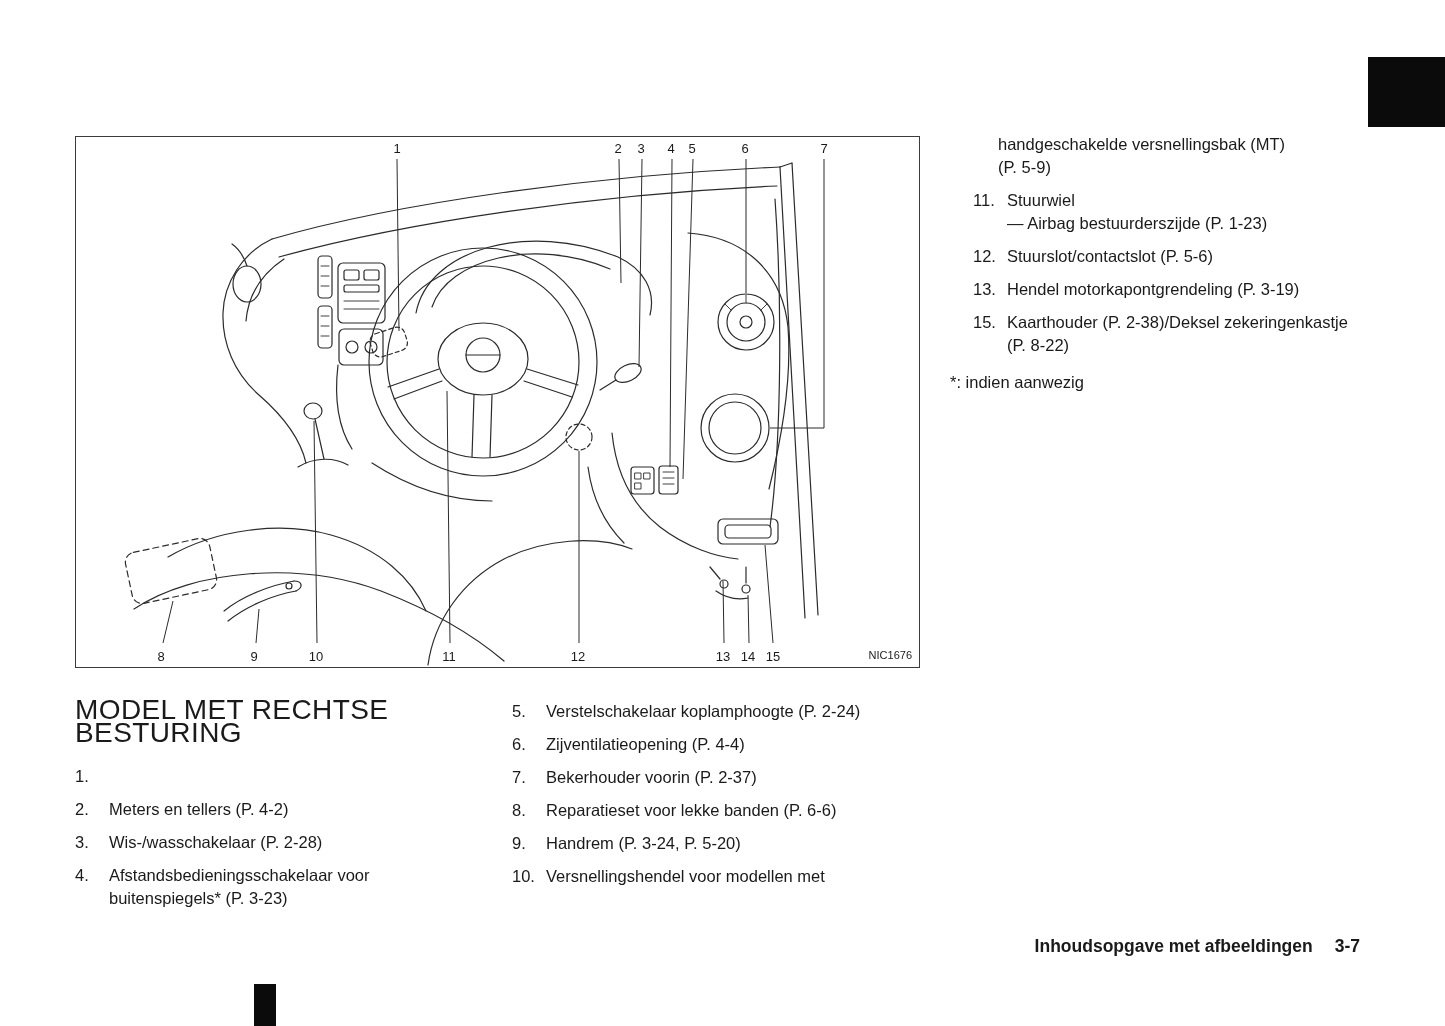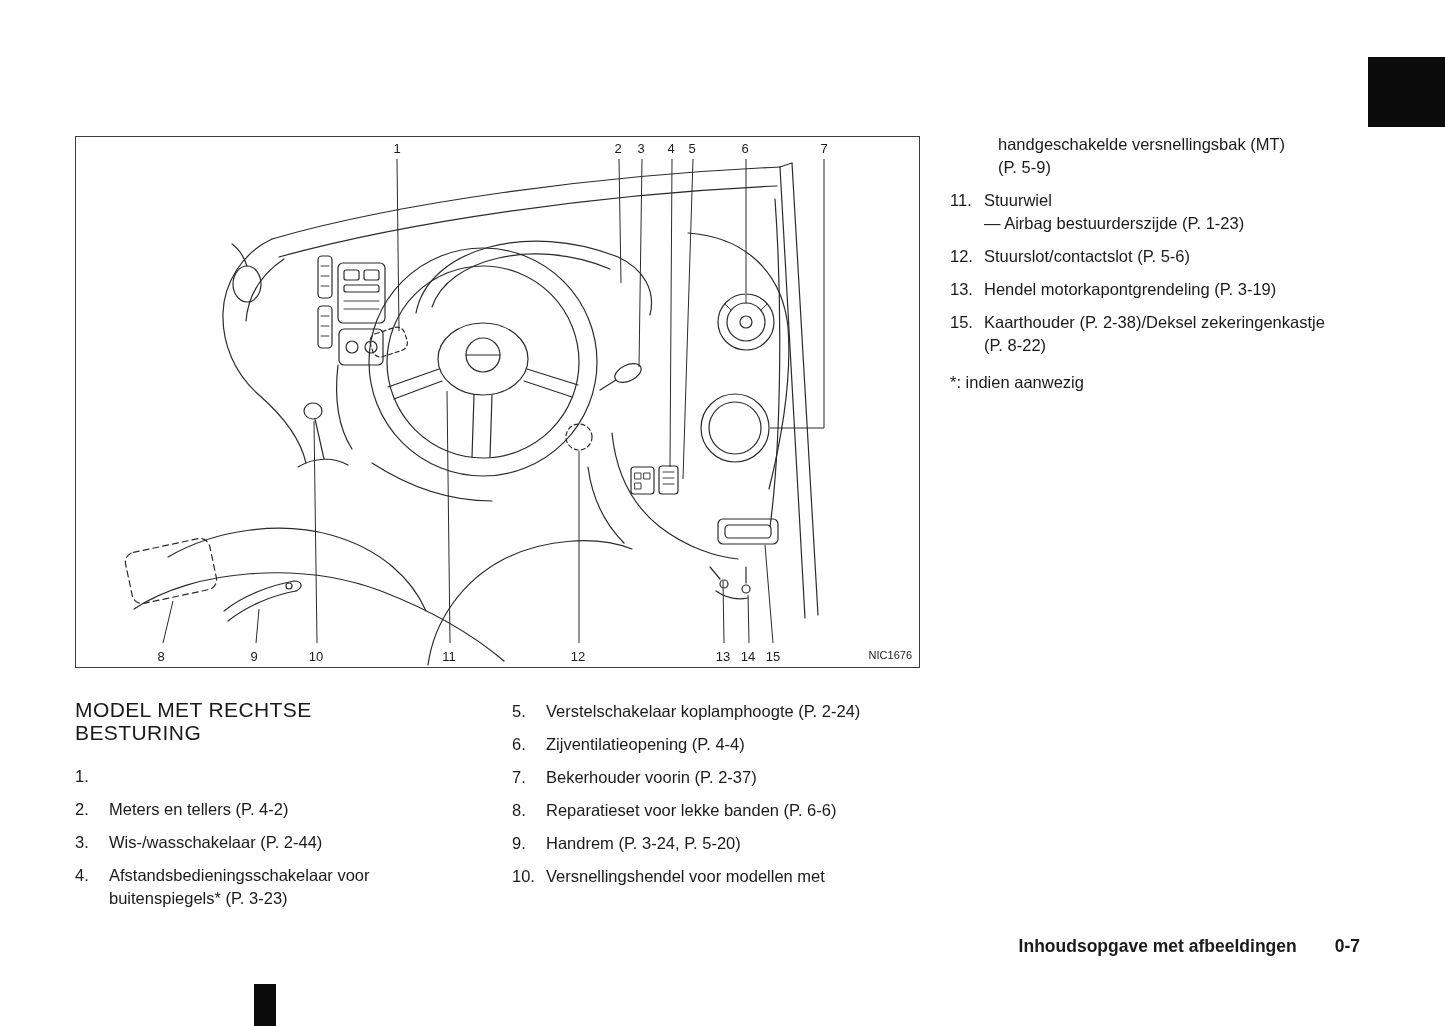--- a/index.html
+++ b/index.html
@@ -17,37 +17,37 @@
   }
   .figure-box svg{position:absolute;left:0;top:0;}
   .callout{font-size:13px;fill:#1a1a1a;}
   .figcode{font-size:11px;fill:#1a1a1a;}
 
   .col{position:absolute;font-size:16.5px;line-height:23px;}
   .left-col{left:75px;top:698px;width:315px;}
   .mid-col{left:512px;top:700px;width:400px;}
   .right-col{left:950px;top:133px;width:412px;}
 
-  .heading{font-size:21px;font-weight:400;letter-spacing:0.4px;margin:0 0 21px 0;}
+  .heading{font-size:28px;font-weight:400;letter-spacing:0.4px;margin:0 0 21px 0;}
 
   .li{display:flex;}
   .li .num{flex:0 0 34px;width:34px;}
   .li .txt{flex:1;}
   .left-col .li,.mid-col .li{margin-bottom:10px;}
   .left-col .li .txt{max-width:272px;}
 
-  .item{margin-bottom:10px;}
+  .item{margin-bottom:10px;margin-left:23px;}
   .sub{margin-left:34px;}
   .p2{margin-left:34px;}
   .cont{margin-left:48px;margin-bottom:10px;}
   .footnote{margin-top:14px;}
 
   .footer{
     position:absolute;top:936px;right:85px;
-    font-size:17.5px;font-weight:bold;display:flex;gap:38px;
+    font-size:17.5px;font-weight:bold;display:flex;gap:22px;
   }
 </style>
 </head>
 <body>
 
 <div class="tab-top"></div>
 <div class="tab-bottom"></div>
 
 <div class="figure-box">
   <svg width="842" height="529" viewBox="0 0 842 529">
@@ -255,21 +255,21 @@
   <h2 class="heading">MODEL MET RECHTSE BESTURING</h2>
   <div class="li">
     <span class="num">1.</span>
   </div>
   <div class="li">
     <span class="num">2.</span>
     <span class="txt">Meters en tellers (P. 4-2)</span>
   </div>
   <div class="li">
     <span class="num">3.</span>
-    <span class="txt">Wis-/wasschakelaar (P. 2-44)</span>
+    <span class="txt">Wis-/wasschakelaar (P. 2-28)</span>
   </div>
   <div class="li">
     <span class="num">4.</span>
     <span class="txt">Afstandsbedieningsschakelaar voor buitenspiegels* (P. 3-23)</span>
   </div>
 </div>
 
 <div class="col mid-col">
   <div class="li">
     <span class="num">5.</span>
@@ -292,14 +292,14 @@
     <span class="txt">Handrem (P. 3-24, P. 5-20)</span>
   </div>
   <div class="li">
     <span class="num">10.</span>
     <span class="txt">Versnellingshendel voor modellen met</span>
   </div>
 </div>
 
 <div class="footer">
   <span>Inhoudsopgave met afbeeldingen</span>
-  <span>0-7</span>
+  <span>3-7</span>
 </div>
 
 </body></html>

